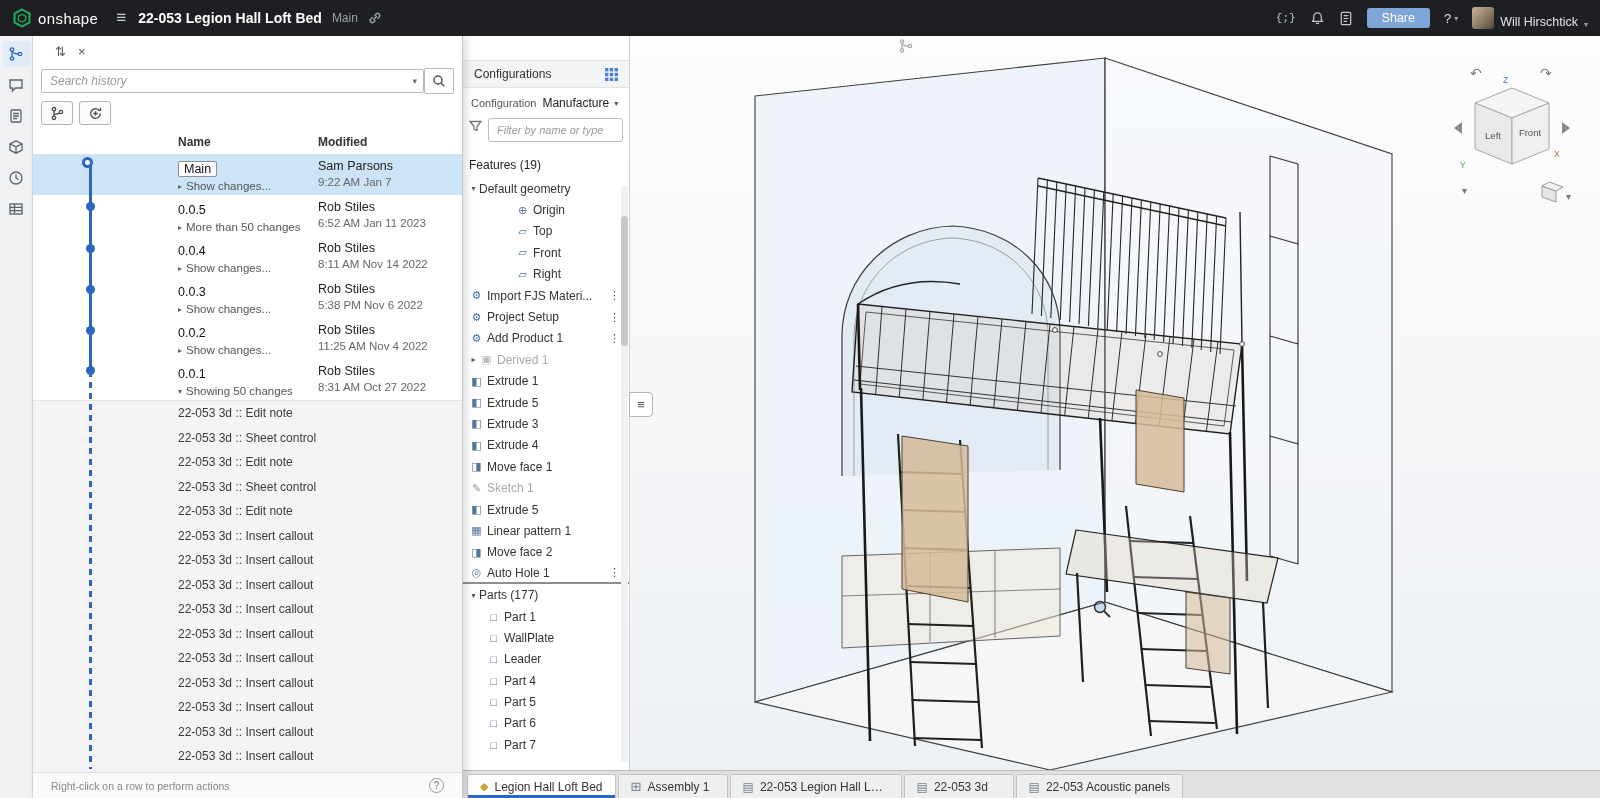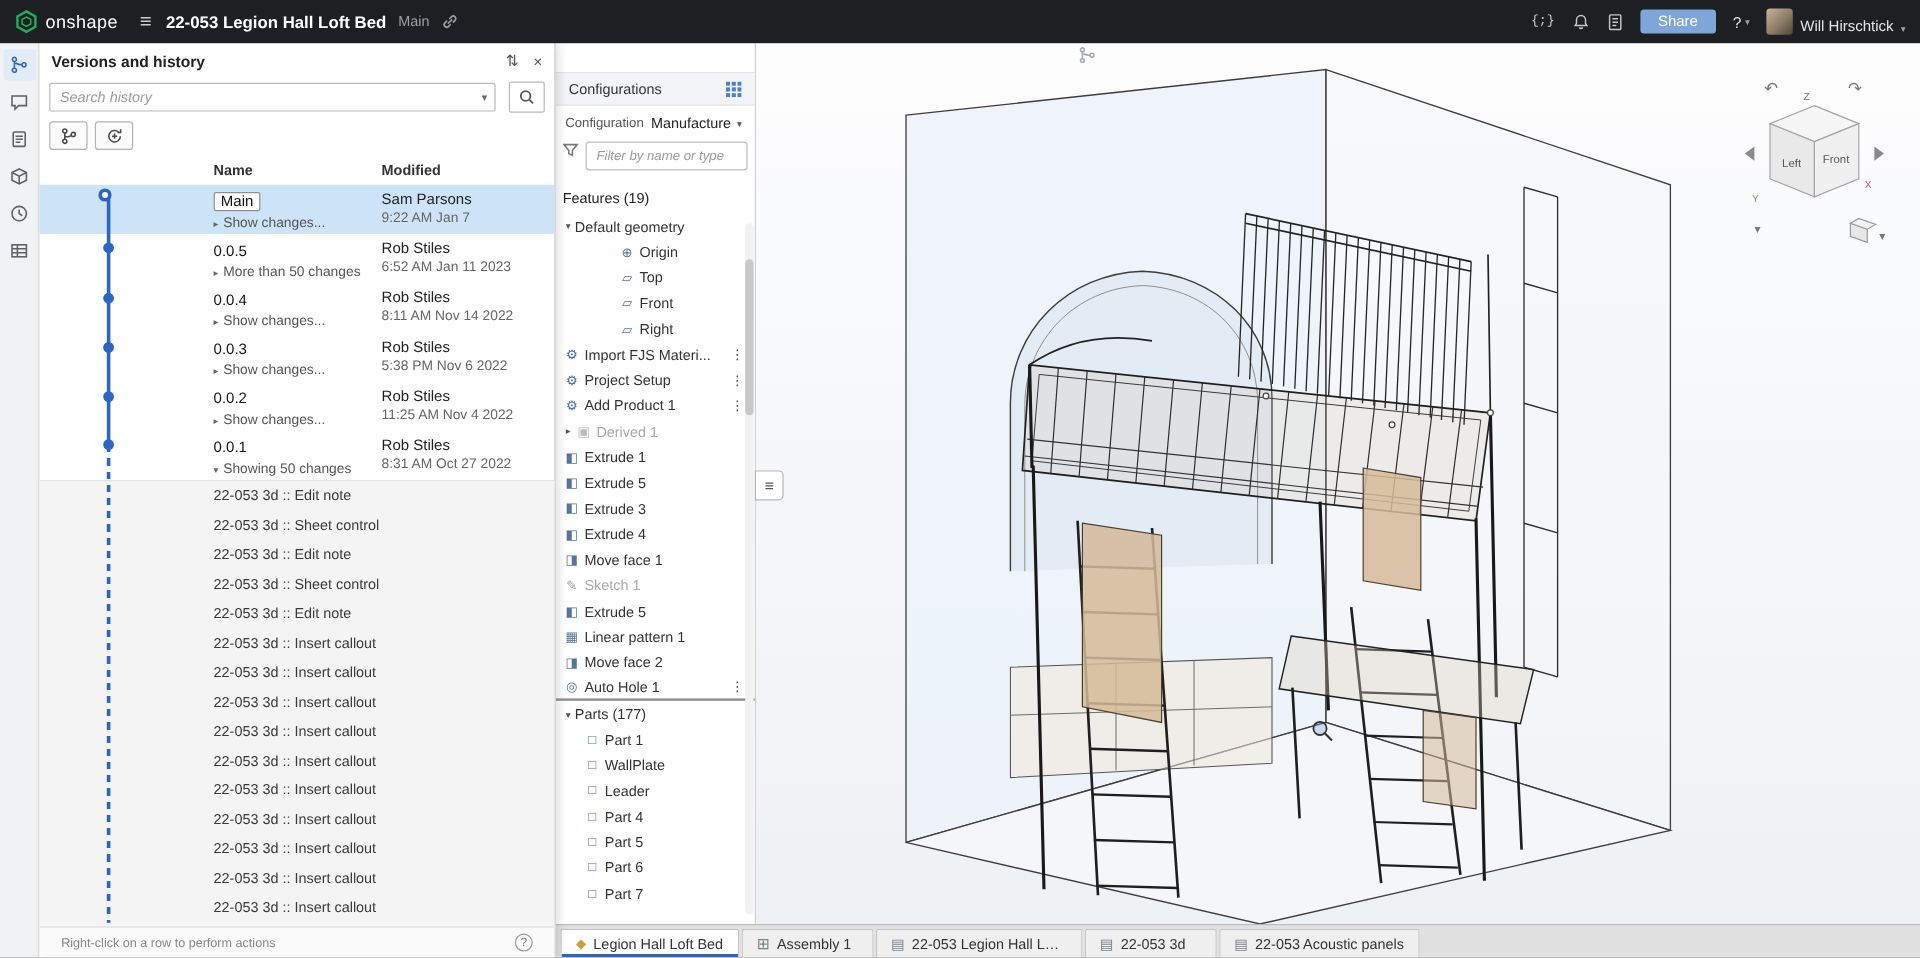--- a/index.html
+++ b/index.html
@@ -29,21 +29,21 @@
   .rail-btn{width:27px;height:26px;display:flex;align-items:center;justify-content:center;border-radius:3px;cursor:pointer}
   .rail-btn svg{stroke:#5d6269;fill:none;stroke-width:1.3}
   .rail-btn.active{background:#e2ecf8}
   .rail-btn.active svg{stroke:#2b66c2}
 
   
   .vpanel{position:absolute;left:33px;top:36px;bottom:0;width:430px;background:#fff;border-right:1px solid #c6c6c6;box-shadow:3px 0 8px rgba(0,0,0,.14);z-index:10}
   .vp-header{height:30px;display:flex;align-items:center;padding:0 10px}
   .vp-title{font-size:13px;font-weight:bold;color:#222;flex:1}
   .vp-hicon{font-size:13px;color:#555;margin-left:12px;cursor:pointer}
-  .vp-search{height:30px;padding:0 8px;display:flex;align-items:center;gap:11px}
+  .vp-search{height:30px;padding:0 8px;display:flex;align-items:center;gap:0}
   .vp-inputwrap{position:relative;flex:1;height:24px}
   .vp-inputwrap input{width:100%;height:100%;border:1px solid #b9b9b9;border-radius:2px;padding:0 22px 0 8px;font-size:12px;font-style:italic;color:#555;outline:none}
   .vp-inputwrap input::placeholder{color:#9a9a9a;font-style:italic}
   .in-caret{position:absolute;right:7px;top:7px;font-size:9px;color:#666}
   .vp-search-btn{width:30px;height:26px;border:1px solid #b9b9b9;border-radius:2px;background:#fff;display:flex;align-items:center;justify-content:center;cursor:pointer}
   .vp-toolbar{height:34px;padding:5px 8px 0;display:flex;gap:6px}
   .vp-tool{width:32px;height:24px;border:1px solid #b3b3b3;border-radius:3px;background:#fbfbfb;display:flex;align-items:center;justify-content:center;cursor:pointer}
   .vp-cols{height:24px;display:flex;align-items:center;font-size:12px;font-weight:bold;color:#333}
   .col-name{margin-left:145px;width:140px}
   .vbody{position:relative}
@@ -208,21 +208,20 @@
     <div class="rail-btn">
       <svg width="16" height="16" viewBox="0 0 16 16">
           <rect x="2" y="3" width="12" height="10"></rect>
           <path d="M2 6.3h12 M2 9.6h12 M6.5 3v10"></path>
         </svg>
     </div>
   </div>
 
   <div class="vpanel">
     <div class="vp-header">
-      <span class="vp-title">Versions and history</span>
       <span class="vp-hicon">⇅</span>
       <span class="vp-hicon">×</span>
     </div>
     <div class="vp-search">
       <span class="vp-inputwrap">
         <input type="text" placeholder="Search history" style="">
         <span class="in-caret">▾</span>
       </span>
       <span class="vp-search-btn">
         <svg width="14" height="14" viewBox="0 0 14 14" fill="none" stroke="#555" stroke-width="1.5">

